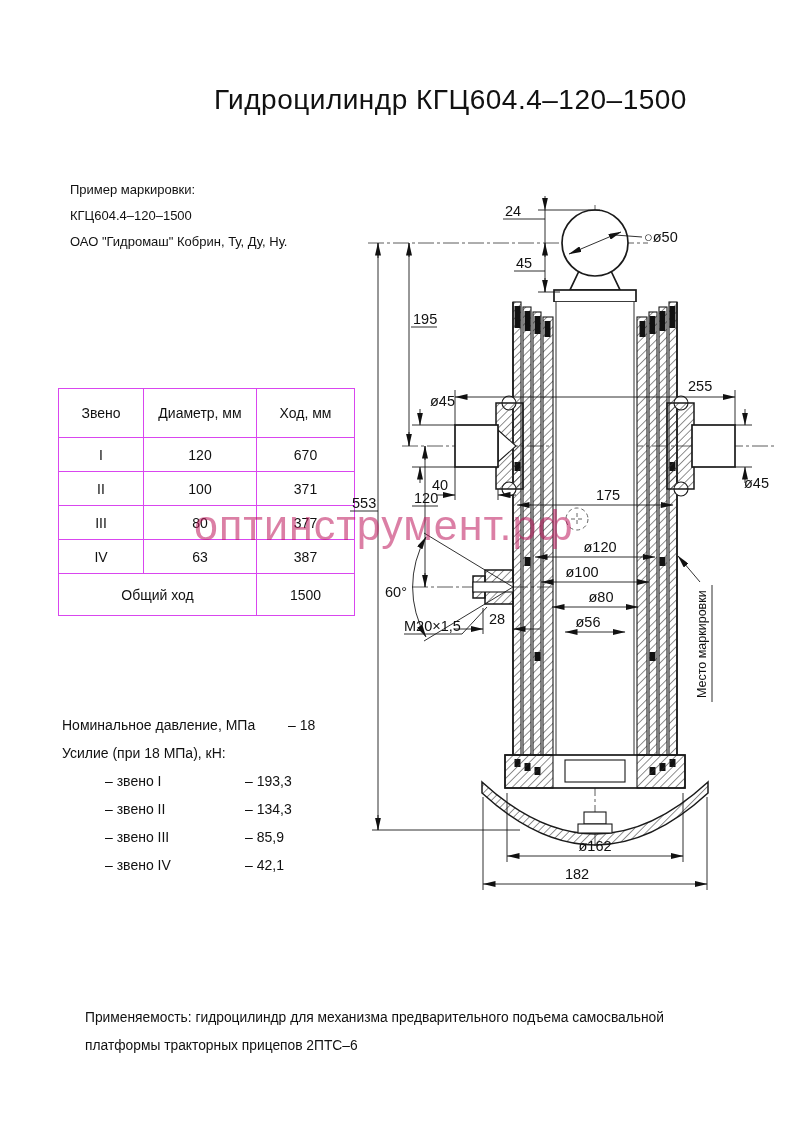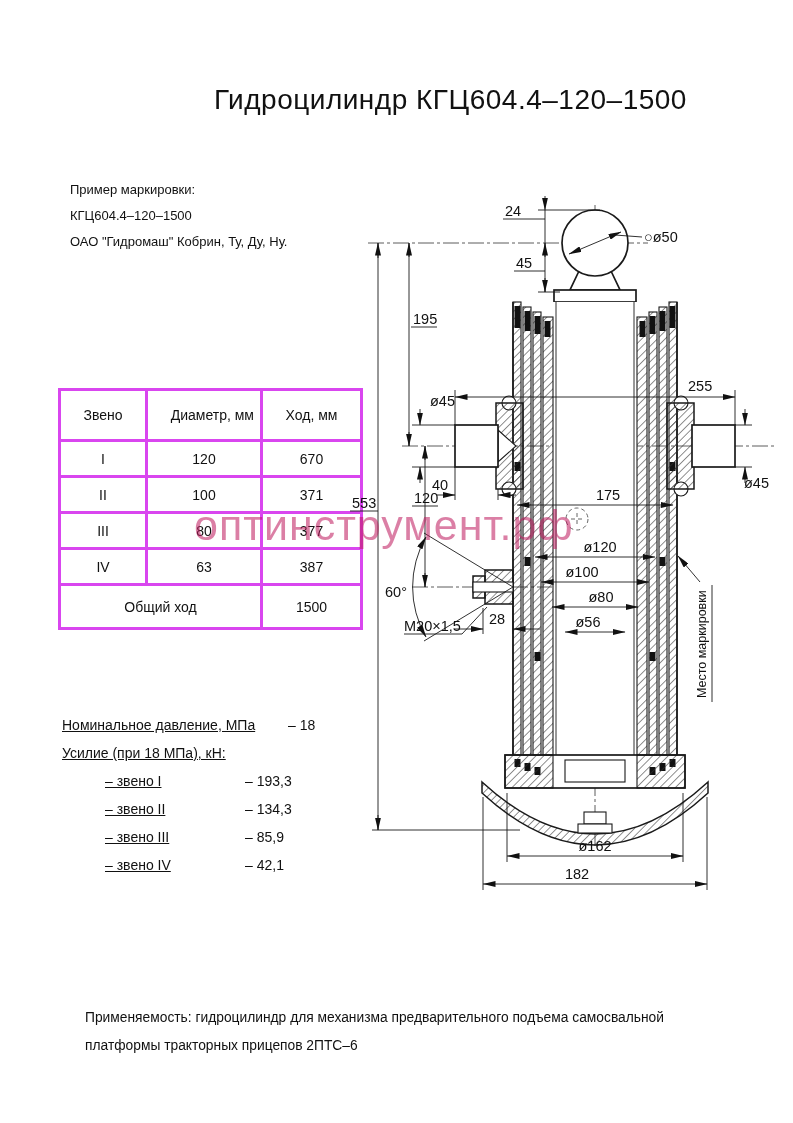--- a/index.html
+++ b/index.html
@@ -4,27 +4,27 @@
 <style>
   html,body{margin:0;padding:0;background:#ffffff;}
   body{width:793px;height:1123px;position:relative;font-family:"Liberation Sans",sans-serif;color:#111;overflow:hidden;}
   .abs{position:absolute;}
   
   #title{top:84px;left:214px;font-size:28px;letter-spacing:.5px;white-space:nowrap;}
   
   #marking{top:177px;left:70px;font-size:13px;line-height:26px;white-space:nowrap;}
   
   #spec-table{top:388px;left:58px;border-collapse:collapse;font-size:14px;}
-  #spec-table td,#spec-table th{border:3px solid #d946ef;text-align:center;font-weight:normal;padding:0 6px;}
+  #spec-table td,#spec-table th{border:1px solid #d946ef;text-align:center;font-weight:normal;padding:0 6px;}
   #spec-table th{height:48px;}
   #spec-table td{height:33px;}
-  #spec-table .c0{width:72px;} #spec-table .c1{width:100px;text-align:right;} #spec-table .c2{width:85px;}
+  #spec-table .c0{width:72px;} #spec-table .c1{width:100px;} #spec-table .c2{width:85px;}
   #spec-table tr.footer td{height:41px;margin-left:28px;}
   
-  #specs{top:711px;left:62px;width:330px;font-size:14px;text-decoration:underline;}
+  #specs{top:711px;left:62px;width:330px;font-size:14px;}
   .spec-row{position:relative;height:28px;line-height:28px;white-space:nowrap;}
   .spec-row .val{position:absolute;left:226px;top:0;}
   .spec-row.ind{padding-left:43px;}
   .spec-row.ind .val{left:183px;} 
   
   #application{top:1004px;left:85px;font-size:13.8px;line-height:28px;white-space:nowrap;}
   
   #watermark{top:501px;left:194px;font-size:43px;letter-spacing:1px;color:#be185d;opacity:.55;pointer-events:none;white-space:nowrap;z-index:5;}
   
   #drawing{top:0;left:0;}

